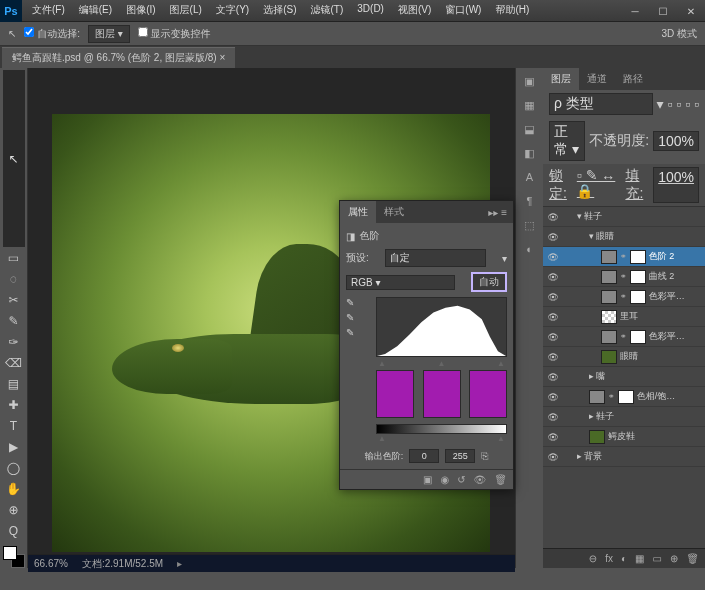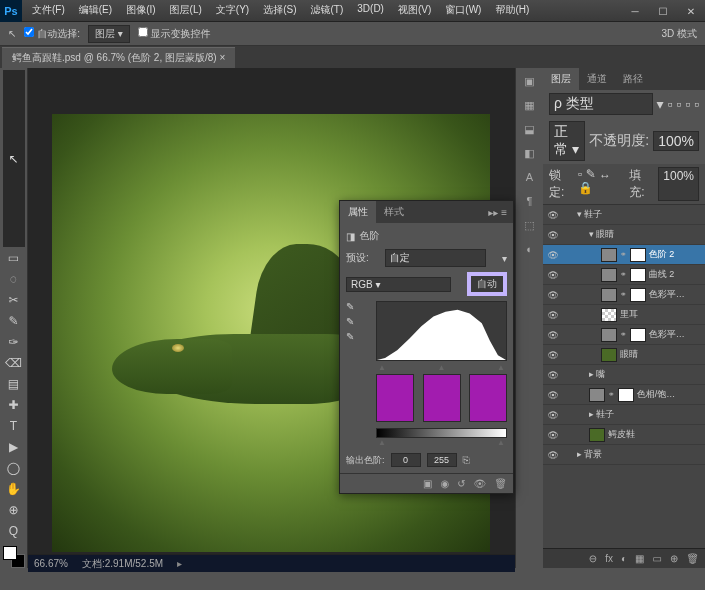--- a/index.html
+++ b/index.html
@@ -42,21 +42,21 @@
 .rightstrip { width: 28px; background: #535353; border-left: 1px solid #333; display: flex; flex-direction: column; align-items: center; padding-top: 4px; gap: 6px; }
 .rightstrip div { width: 18px; height: 18px; color: #aaa; font-size: 11px; display: flex; align-items: center; justify-content: center; }
 
 
 .panels { width: 162px; background: #535353; display: flex; flex-direction: column; }
 .ptabs { height: 22px; background: #3a3a3a; display: flex; align-items: center; }
 .ptabs span { padding: 4px 8px; font-size: 10px; color: #aaa; }
 .ptabs span.on { background: #535353; color: #ddd; }
 .prow { display: flex; align-items: center; padding: 3px 6px; gap: 4px; font-size: 14px; }
 .sel { background: #3a3a3a; border: 1px solid #2a2a2a; padding: 1px 4px; color: #ddd; flex: 1; }
-.lockrow { background: #4a4a4a; padding: 3px 6px; display: flex; gap: 4px; font-size: 12px; border-bottom: 1px solid #333; }
+.lockrow { background: #4a4a4a; padding: 3px 6px; display: flex; gap: 4px; font-size: 14px; border-bottom: 1px solid #333; text-decoration: underline; }
 
 .layerlist { flex: 1; overflow: hidden; background: #454545; }
 .layer { display: flex; align-items: center; padding: 2px 4px; gap: 3px; border-bottom: 1px solid #3a3a3a; font-size: 9px; min-height: 20px; }
 .layer.selected { background: #3875a8; color: #fff; }
 .eyeico { width: 12px; text-align: center; color: #ccc; }
 .thumb { width: 16px; height: 14px; background: #888; border: 1px solid #222; }
 .thumb.white { background: #fff; }
 .thumb.check { background: repeating-conic-gradient(#ccc 0 25%, #fff 0 50%) 0 0/6px 6px; }
 .thumb.green { background: #4a6a26; }
 .link { color: #aaa; font-size: 8px; }
@@ -68,21 +68,21 @@
 .props .ptabs { background: #3a3a3a; }
 .props .body2 { padding: 6px; }
 .props .hdr { display: flex; align-items: center; gap: 4px; font-size: 10px; margin-bottom: 6px; }
 .props .rowf { display: flex; align-items: center; gap: 16px; margin-bottom: 5px; }
 .histo { height: 60px; background: #3a3a3a; border: 1px solid #2a2a2a; position: relative; overflow: hidden; margin-bottom: 2px; }
 .histo svg { width: 100%; height: 100%; }
 .tri { display: flex; justify-content: space-between; padding: 0 2px; font-size: 8px; color: #666; }
 .nums { display: flex; justify-content: space-between; margin: 2px 0 6px; }
 .nums input { width: 22px; background: #a21caf; border: 1px solid #2a2a2a; color: #ddd; font-size: 9px; text-align: center; padding: 18px; }
 .grad { height: 10px; background: linear-gradient(90deg,#000,#fff); border: 1px solid #2a2a2a; }
-.outrow { display: flex; align-items: center; gap: 6px; margin-top: 6px; font-size: 9px; }
+.outrow { display: flex; align-items: center; justify-content: center; gap: 6px; margin-top: 6px; font-size: 9px; }
 .outrow input { width: 30px; background: #3a3a3a; border: 1px solid #2a2a2a; color: #ddd; font-size: 9px; text-align: center; padding: 1px; }
 .pbot { display: flex; justify-content: flex-end; gap: 8px; padding: 4px 6px; border-top: 1px solid #333; color: #aaa; font-size: 10px; }
 
 
 .status { position: absolute; bottom: 18px; left: 28px; right: 190px; height: 18px; background: #0f172a; display: flex; align-items: center; padding: 0 6px; gap: 14px; font-size: 10px; color: #aaa; border-top: 1px solid #222; }
 input[type=checkbox] { width: 10px; height: 10px; }
 </style>
 </head>
 <body>
 
@@ -302,21 +302,21 @@
       <span>◨</span>
       <span>色阶</span>
     </div>
     <div class="rowf">
       <span>预设:</span>
       <span class="sel"><span>自定</span></span>
       <span>▾</span>
     </div>
     <div class="rowf">
       <span class="sel"><span>RGB</span> ▾</span>
-      <span class="chip" style="background:#3a3a3a;border:4px solid #c4b5fd;padding:1px 6px">自动</span>
+      <span class="chip" style="background:#3a3a3a;border:2px solid #c4b5fd;padding:1px 6px">自动</span>
     </div>
     <div class="rowf" style="align-items:flex-start">
       <div style="width:14px;display:flex;flex-direction:column;gap:4px">
         <span>✎</span>
         <span>✎</span>
         <span>✎</span>
       </div>
       <div style="flex:1">
         <div class="histo">
           <svg viewBox="0 0 160 60" preserveAspectRatio="none">

